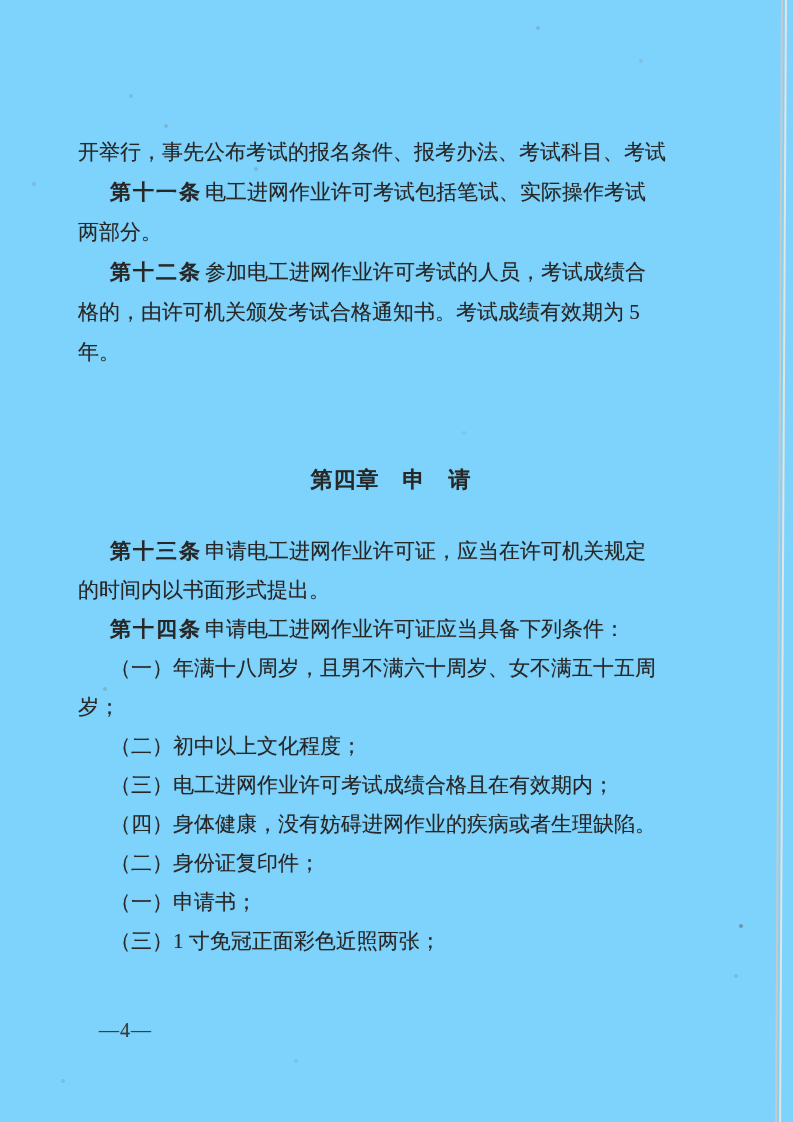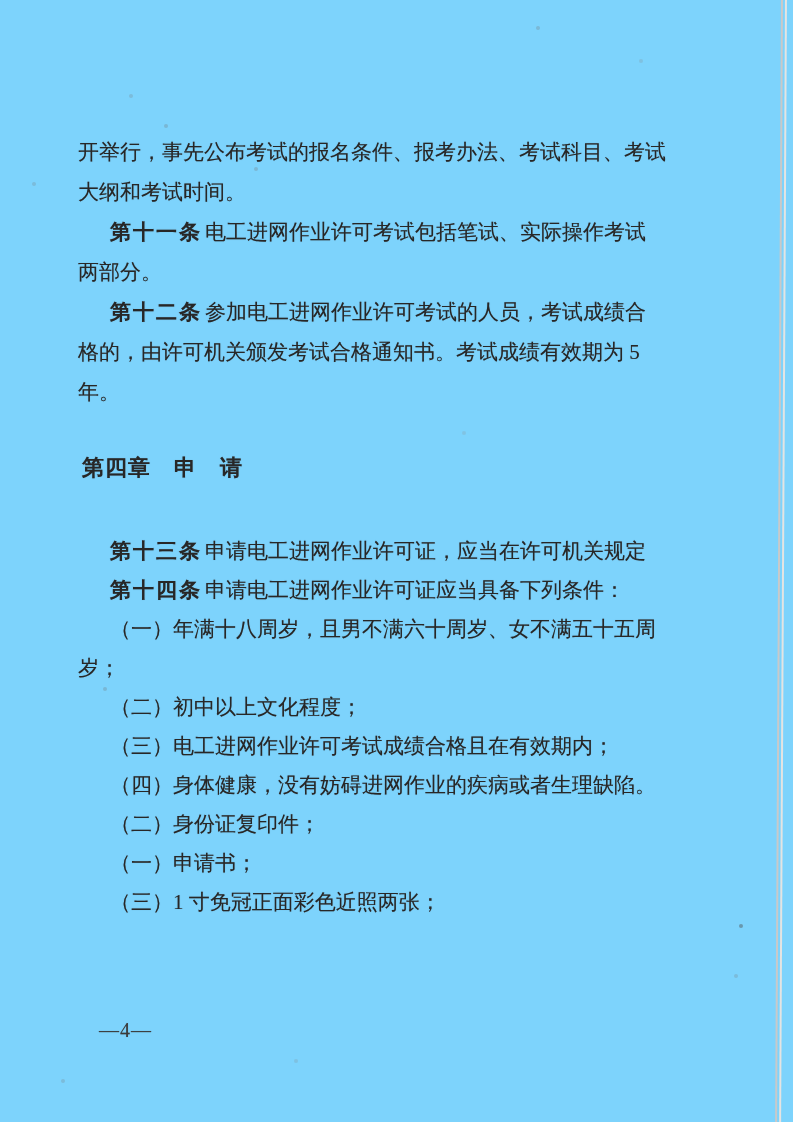--- a/index.html
+++ b/index.html
@@ -20,21 +20,21 @@
   .line{font-size:21px;white-space:nowrap;}
   .indent{padding-left:32px;}
   .article{
     font-weight:bold;
     font-family:"Liberation Sans", sans-serif;
     letter-spacing:2px;
   }
   .article:not(:empty){margin-right:3px;}
   .chapter{
     position:absolute;left:78px;top:448px;width:594px;height:32px;
-    line-height:32px;text-align:left;margin:4px;
+    line-height:32px;text-align:center;margin:16px;
     font-size:22px;font-weight:bold;letter-spacing:1px;
     font-family:"Liberation Sans", sans-serif;
   }
   .pageno{
     position:absolute;left:99px;top:1016px;height:28px;line-height:28px;
     font-size:20px;letter-spacing:1px;color:#3a3a3a;
   }
   .scan-edge{
     position:absolute;top:-4px;left:781px;width:2px;height:1130px;
     background:#c9c9c9;transform:rotate(0.3deg);transform-origin:top center;
@@ -62,32 +62,32 @@
       295px 1060px 0 1px rgba(130,130,130,.22);
   }
 </style>
 </head>
 <body>
 
 <div class="page">
 
   <div class="block block-a">
     <div class="line"><span class="article"></span><span>开举行，事先公布考试的报名条件、报考办法、考试科目、考试</span></div>
-    <div class="line"><span class="article"></span><span>大纲和考试时间。</span></div>
     <div class="line indent"><span class="article">第十一条</span><span>电工进网作业许可考试包括笔试、实际操作考试</span></div>
     <div class="line"><span class="article"></span><span>两部分。</span></div>
     <div class="line indent"><span class="article">第十二条</span><span>参加电工进网作业许可考试的人员，考试成绩合</span></div>
     <div class="line"><span class="article"></span><span>格的，由许可机关颁发考试合格通知书。考试成绩有效期为 5</span></div>
     <div class="line"><span class="article"></span><span>年。</span></div>
   </div>
 
   <h2 class="chapter">第四章　申　请</h2>
 
   <div class="block block-b">
     <div class="line indent"><span class="article">第十三条</span><span>申请电工进网作业许可证，应当在许可机关规定</span></div>
+    <div class="line"><span class="article"></span><span>的时间内以书面形式提出。</span></div>
     <div class="line indent"><span class="article">第十四条</span><span>申请电工进网作业许可证应当具备下列条件：</span></div>
     <div class="line indent"><span class="article"></span><span>（一）年满十八周岁，且男不满六十周岁、女不满五十五周</span></div>
     <div class="line"><span class="article"></span><span>岁；</span></div>
     <div class="line indent"><span class="article"></span><span>（二）初中以上文化程度；</span></div>
     <div class="line indent"><span class="article"></span><span>（三）电工进网作业许可考试成绩合格且在有效期内；</span></div>
     <div class="line indent"><span class="article"></span><span>（四）身体健康，没有妨碍进网作业的疾病或者生理缺陷。</span></div>
     <div class="line indent"><span class="article"></span><span>（二）身份证复印件；</span></div>
     <div class="line indent"><span class="article"></span><span>（一）申请书；</span></div>
     <div class="line indent"><span class="article"></span><span>（三）1 寸免冠正面彩色近照两张；</span></div>
   </div>

